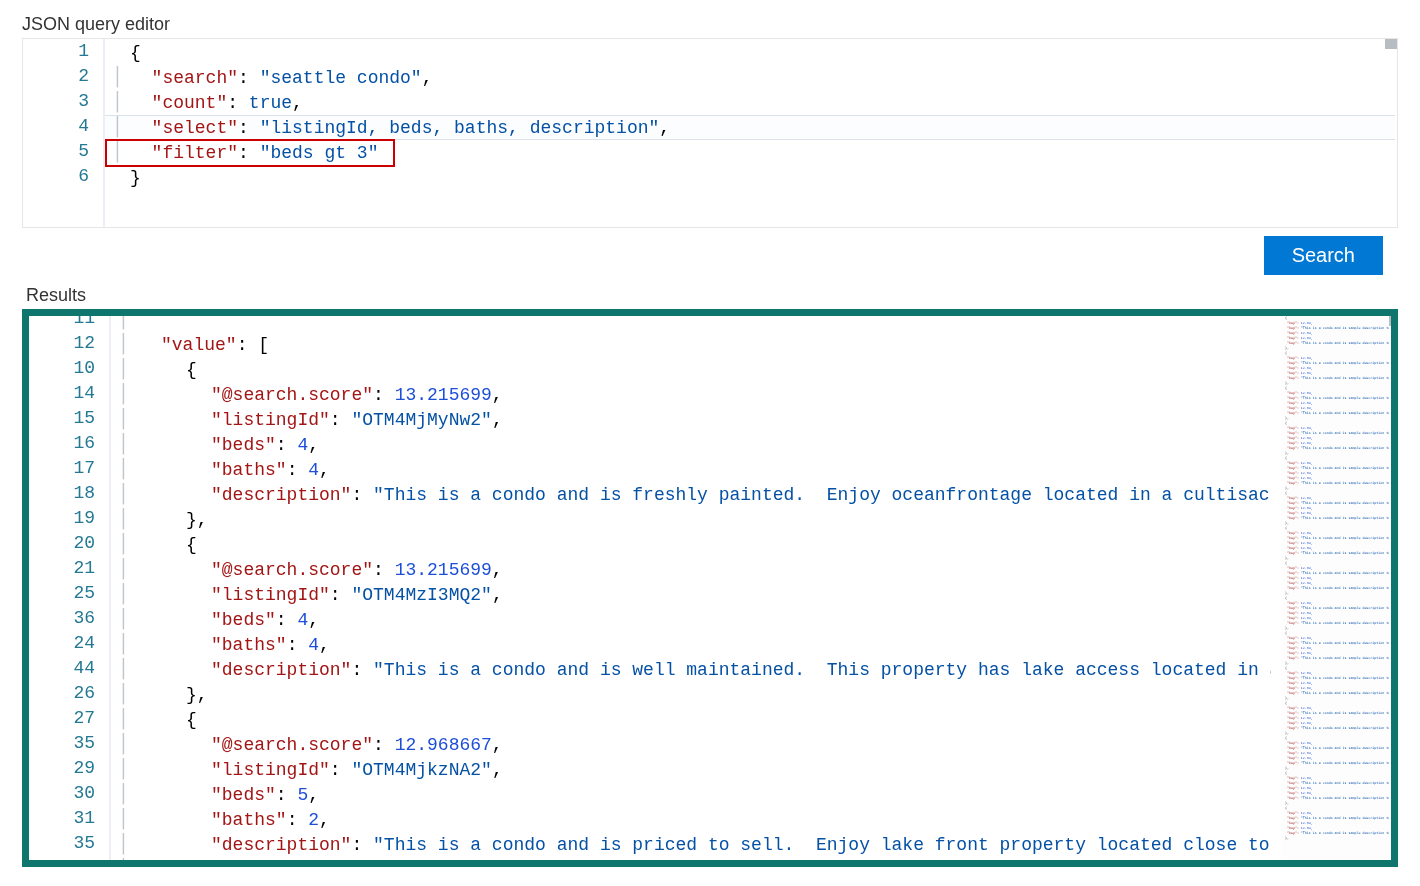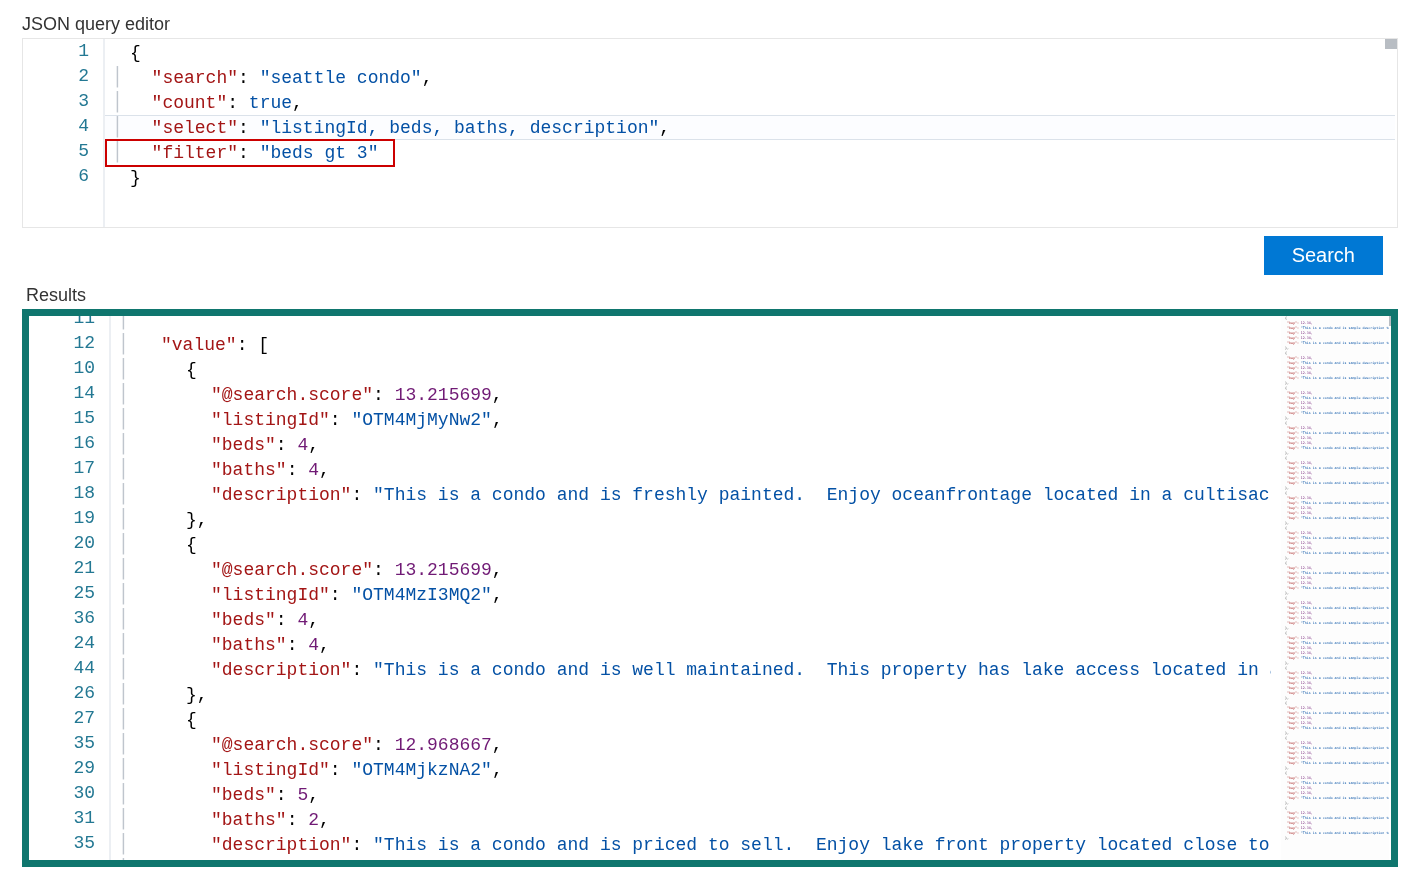--- a/index.html
+++ b/index.html
@@ -21,21 +21,21 @@
   .glyph { display:inline-block; width:25px; text-align:center; color:#bfc5cd; font-family: Consolas, monospace; }
   .results-box .glyph { width:25px; }
   .results-box .code-area { right:120px; }
 
   .hl-row { position:absolute; left:80px; right:2px; height:25px; top:76px; border-top:1px solid #dbe2ea; border-bottom:1px solid #dbe2ea; background:#fcfdff; }
 
   .annot { position:absolute; border:2px solid #c00; background:transparent; pointer-events:none; }
 
   .tok-red { color:#a31515; }
   .tok-blue { color:#0451a5; }
-  .tok-green { color:#701a75; }
+  .tok-green { color:#1d4ed8;font-family:Liberation Mono, monospace; }
   .tok-black { color:#000; }
 
   .search-bar { display:flex; justify-content:flex-end; padding:8px 15px 0 0; }
   .btn-primary { background:#0078d4; color:#fff; border:none; font-size:20px; padding:8px 28px; cursor:pointer; font-family:inherit; }
 
   .minimap { position:absolute; right:2px; top:0; bottom:0; width:108px; background:#fdfdfd; overflow:hidden; }
   .mini-line { font-family: Consolas, monospace; font-size:3.3px; line-height:5px; height:5px; white-space:pre; overflow:hidden; }
   .mini-line .tok-red, .mini-line .tok-blue, .mini-line .tok-green, .mini-line .tok-black { }
 
   .overview { position:absolute; top:0; width:12px; right:0; height:10px; background:#b8bdc3; }

